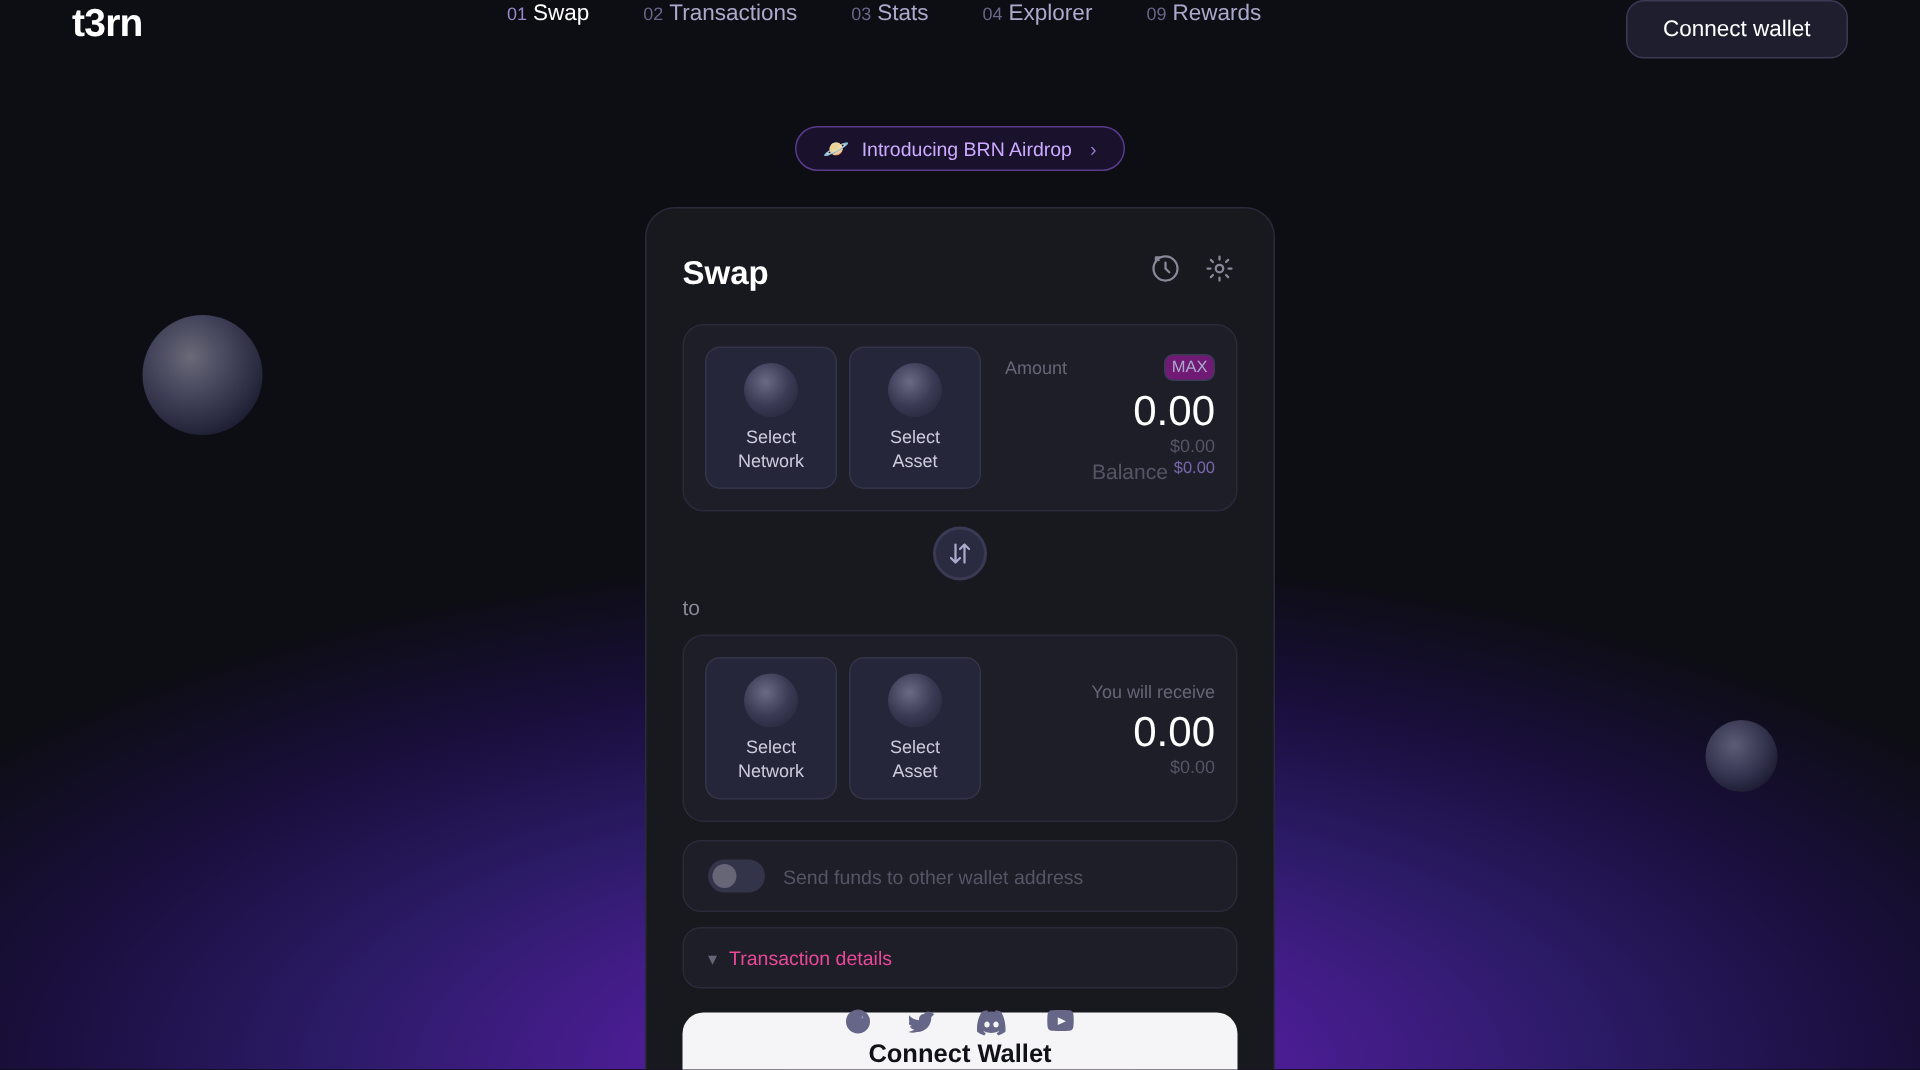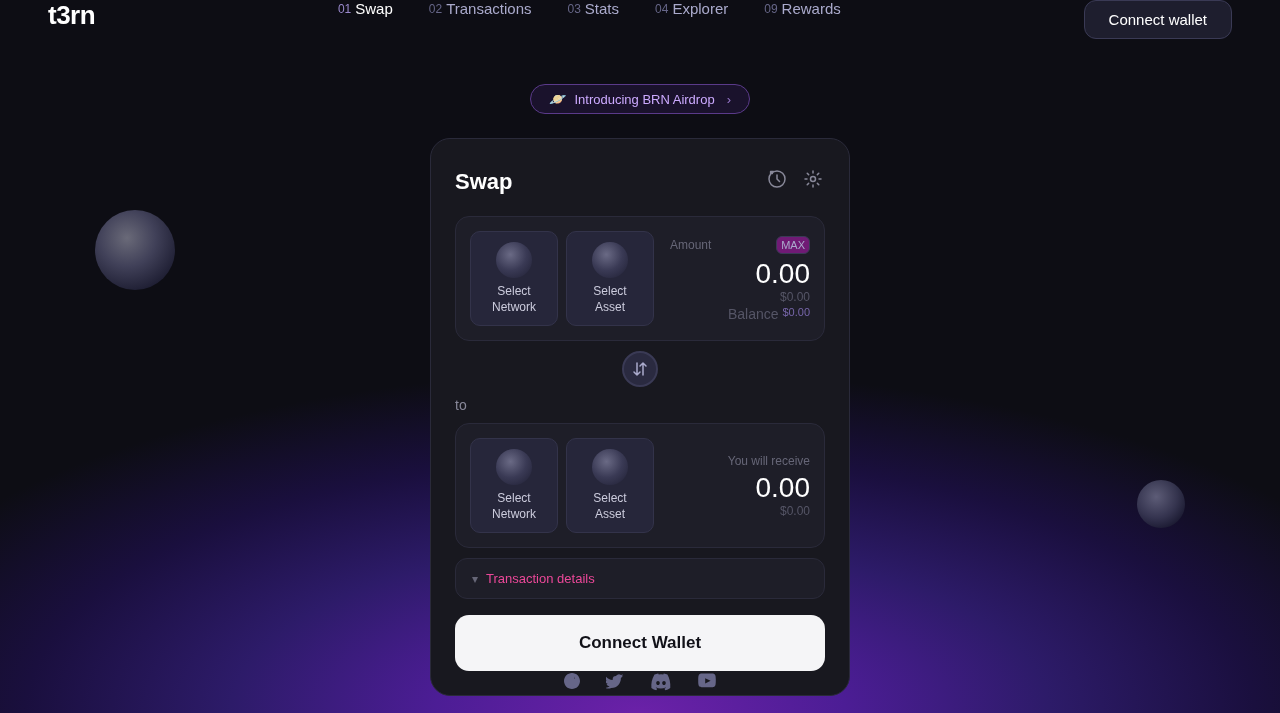--- a/index.html
+++ b/index.html
@@ -527,20 +527,26 @@
         <span class="select-btn-label">Select<br>Asset</span>
       </button>
       <div class="amount-section">
         <div class="receive-label">You will receive</div>
         <div class="receive-value">0.00</div>
         <div class="receive-usd">$0.00</div>
       </div>
     </div>
 
     
+    <div class="send-other-wrap">
+      <div class="toggle">
+        <div class="toggle-knob"></div>
+      </div>
+      <span class="send-other-text">Send funds to other wallet address</span>
+    </div>
 
     
     <div class="tx-details">
       <span class="tx-chevron">▾</span>
       <span class="tx-details-text">Transaction details</span>
     </div>
 
     
     <button class="connect-wallet-main">Connect Wallet</button>
 

